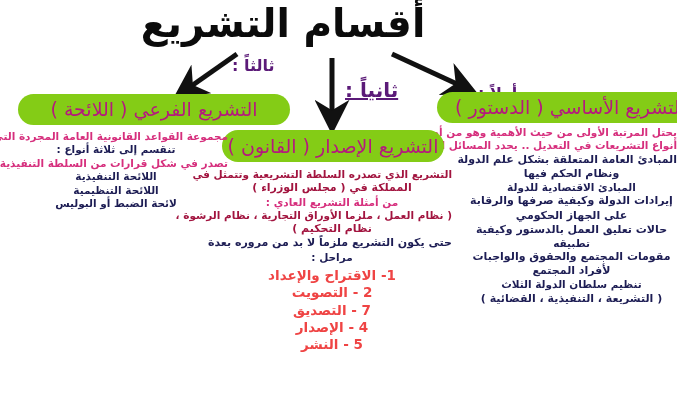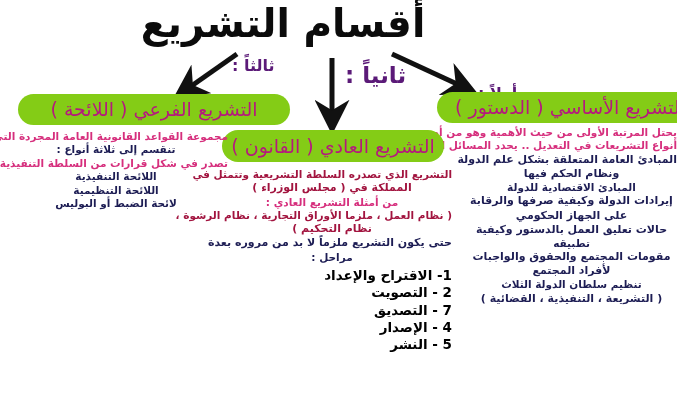--- a/index.html
+++ b/index.html
@@ -36,21 +36,21 @@
   }
 
   
   .ordinal {
     font-weight: bold;
     color: #5b1a78;
     direction: rtl;
     white-space: nowrap;
   }
   #ordinal-first  { top: 56px; left: 478px; font-size: 16px; margin-top: 28px; }
-  #ordinal-second { top: 62px; left: 345px; font-size: 23px; }
+  #ordinal-second { top: 78px; left: 345px; font-size: 20px; text-decoration: underline; }
   #ordinal-third  { top: 56px; left: 232px; font-size: 16px; }
 
   
   .pill {
     background: #84cc16;
     border-radius: 16px;
     color: #b5197e;
     direction: rtl;
     display: flex;
     align-items: center;
@@ -73,21 +73,21 @@
   #col-center { top: 168px; left: 212px; width: 240px; }
   #col-left   { top: 130px; left: 4px;   width: 224px; }
 
   .line {
     font-weight: bold;
     line-height: 1.28;
     white-space: nowrap;
   }
   .c-pink   { color: #d62f7d; }
   .c-navy   { color: #1d1d54; }
-  .c-purple { color: #000000; text-align: right; }
+  .c-purple { color: #ef4444; }
   .c-crimson{ color: #a2143f; }
 
   .s-11 { font-size: 10.5px; }
   .s-12 { font-size: 11px; }
   .s-14 { font-size: 13.5px; }
 
   .gap-top { margin-top: 3px; }
 
   
   #arrows {
@@ -126,21 +126,21 @@
       <div class="line c-navy s-12">على الجهاز الحكومي</div>
       <div class="line c-navy s-12">حالات تعليق العمل بالدستور وكيفية</div>
       <div class="line c-navy s-11">تطبيقه</div>
       <div class="line c-navy s-12">مقومات المجتمع والحقوق والواجبات</div>
       <div class="line c-navy s-12">لأفراد المجتمع</div>
       <div class="line c-navy s-11">تنظيم سلطان الدولة الثلاث</div>
       <div class="line c-navy s-12">( التشريعة ، التنفيذية ، القضائية )</div>
     </div>
 
   <div class="abs ordinal" id="ordinal-second">ثانياً :</div>
-  <div class="abs pill" id="pill-second">التشريع العادي ( القانون )</div>
+  <div class="abs pill" id="pill-second">التشريع الإصدار ( القانون )</div>
   <div class="abs column" id="col-center">
       <div class="line c-crimson s-11">التشريع الذي تصدره السلطة التشريعية وتتمثل في</div>
       <div class="line c-crimson s-12">المملكة في ( مجلس الوزراء )</div>
       <div class="line c-pink s-11">من أمثلة التشريع العادي :</div>
       <div class="line c-crimson s-11">( نظام العمل ، ملزما الأوراق التجارية ، نظام الرشوة ،</div>
       <div class="line c-crimson s-12">نظام التحكيم )</div>
       <div class="line c-navy s-12">حتى يكون التشريع ملزماً لا بد من مروره بعدة</div>
       <div class="line c-navy s-11">مراحل :</div>
       <div class="line c-purple s-14 gap-top">1- الاقتراح والإعداد</div>
       <div class="line c-purple s-14">2 - التصويت</div>

